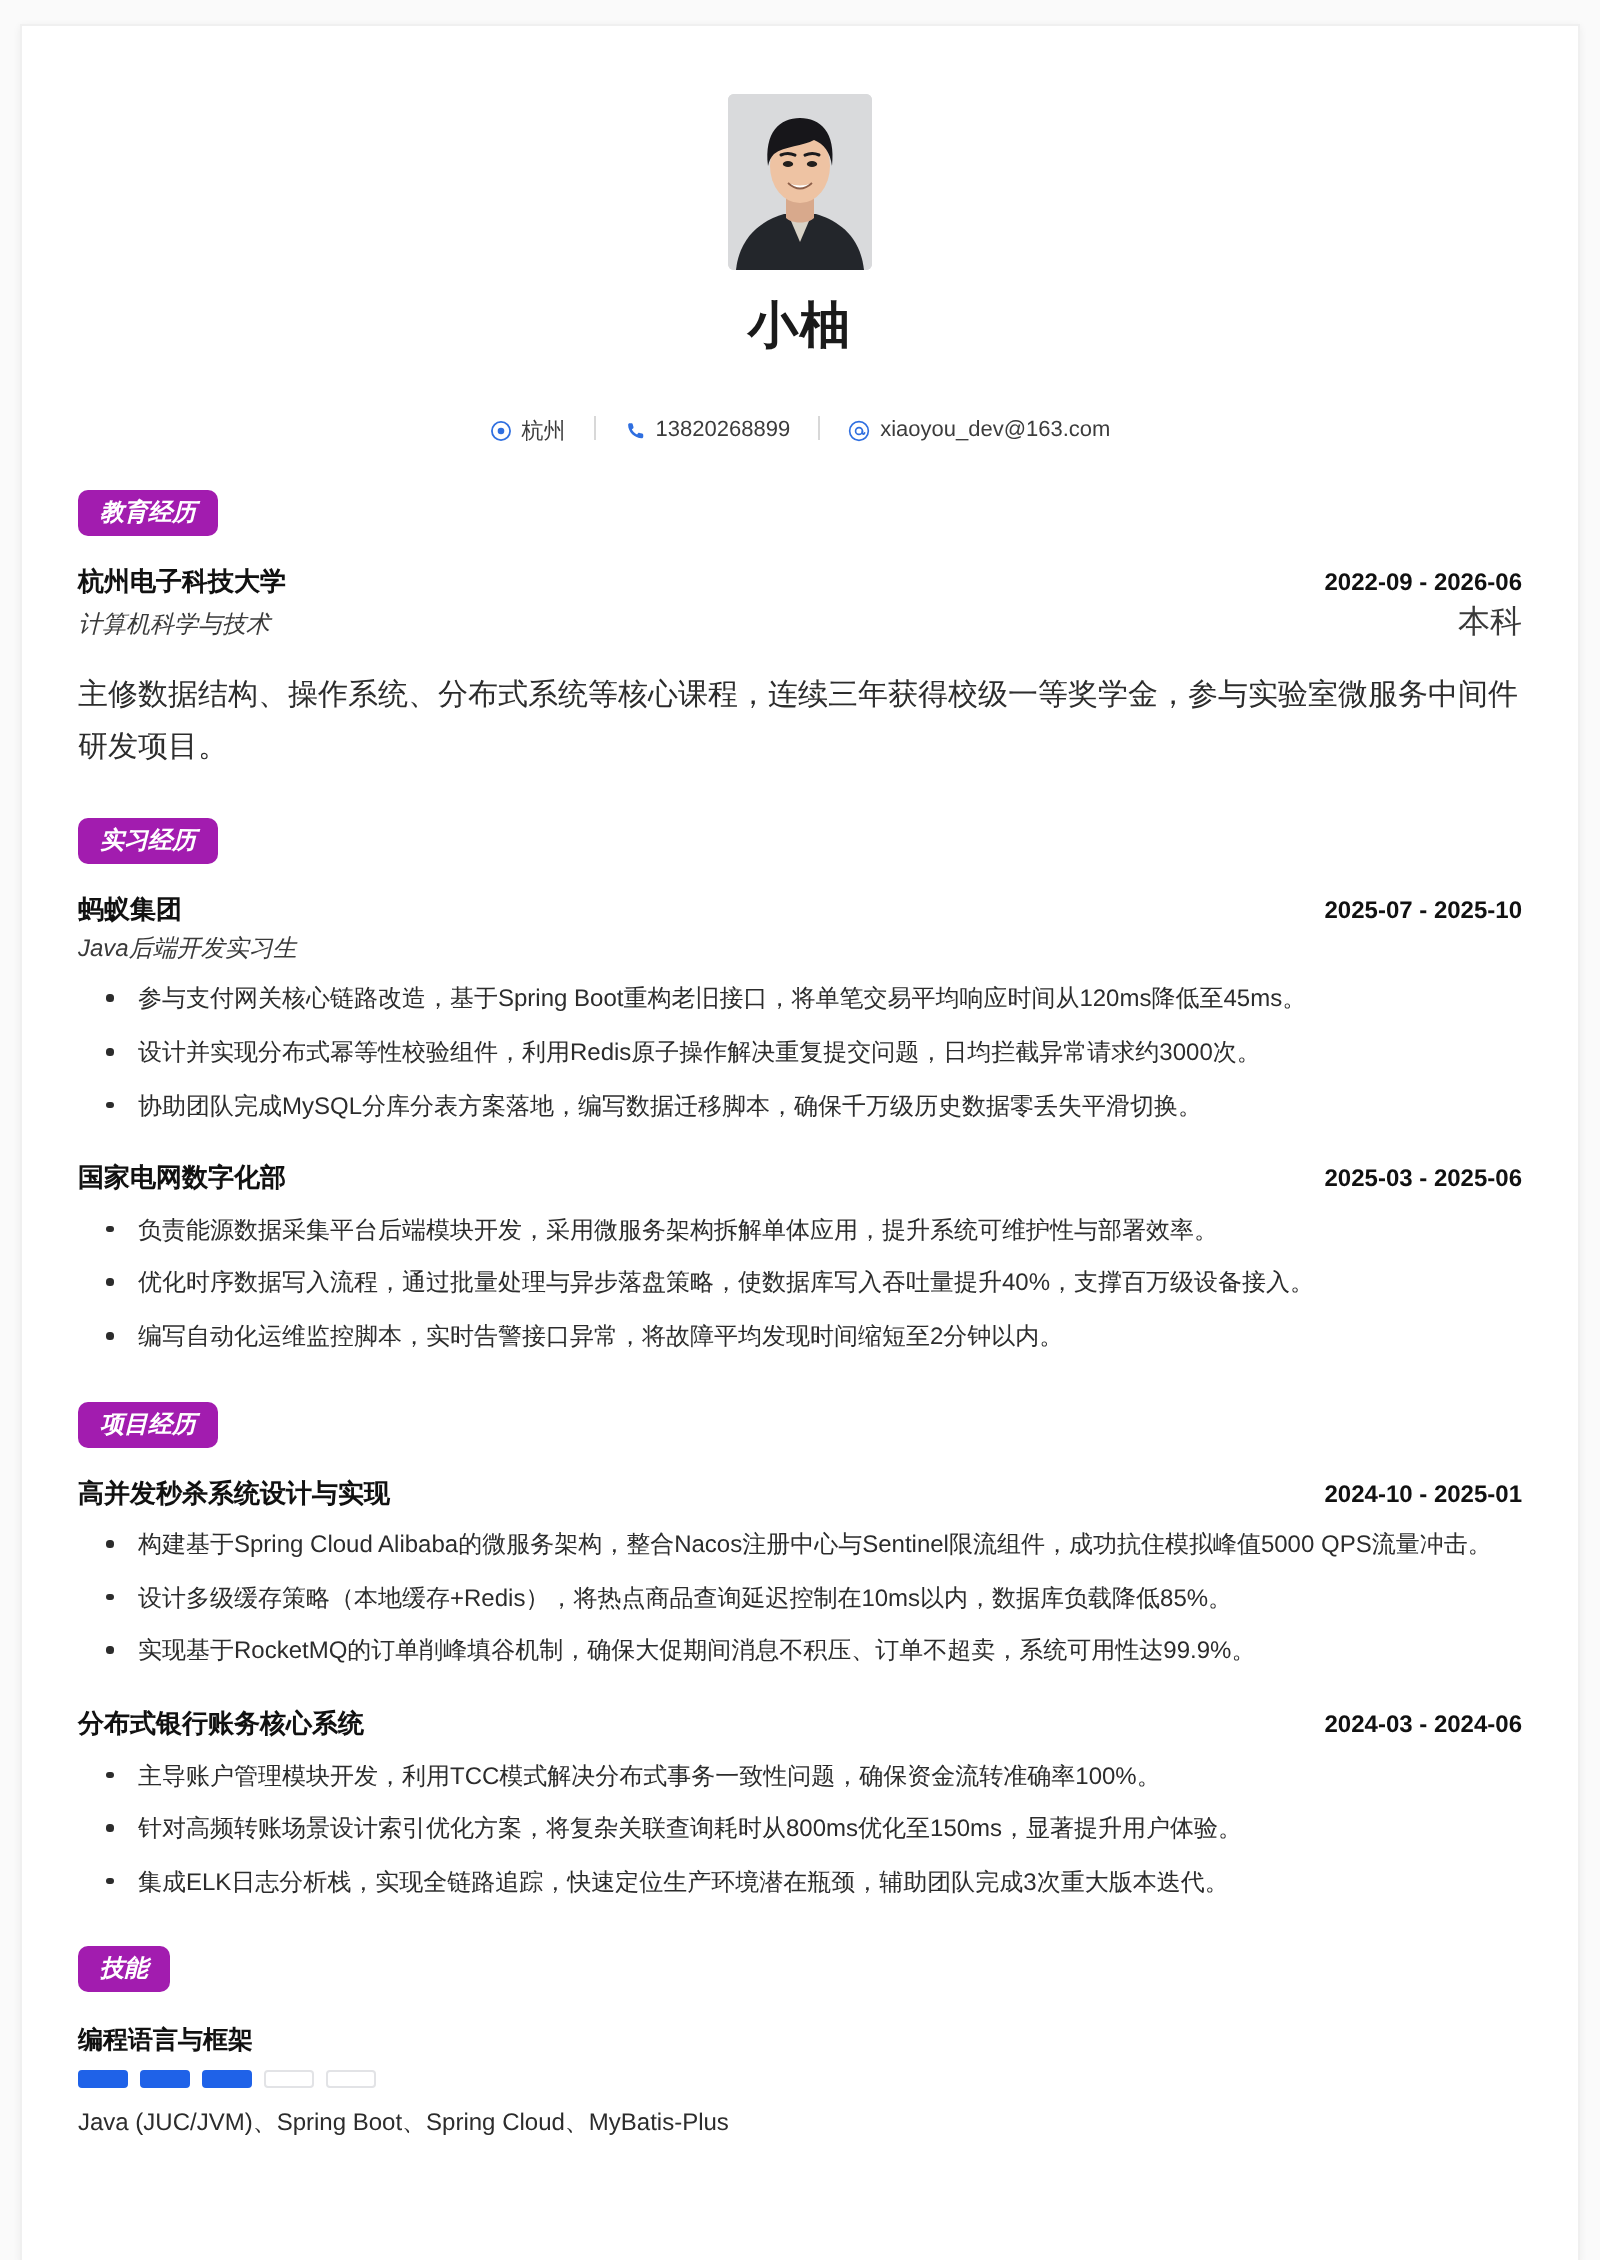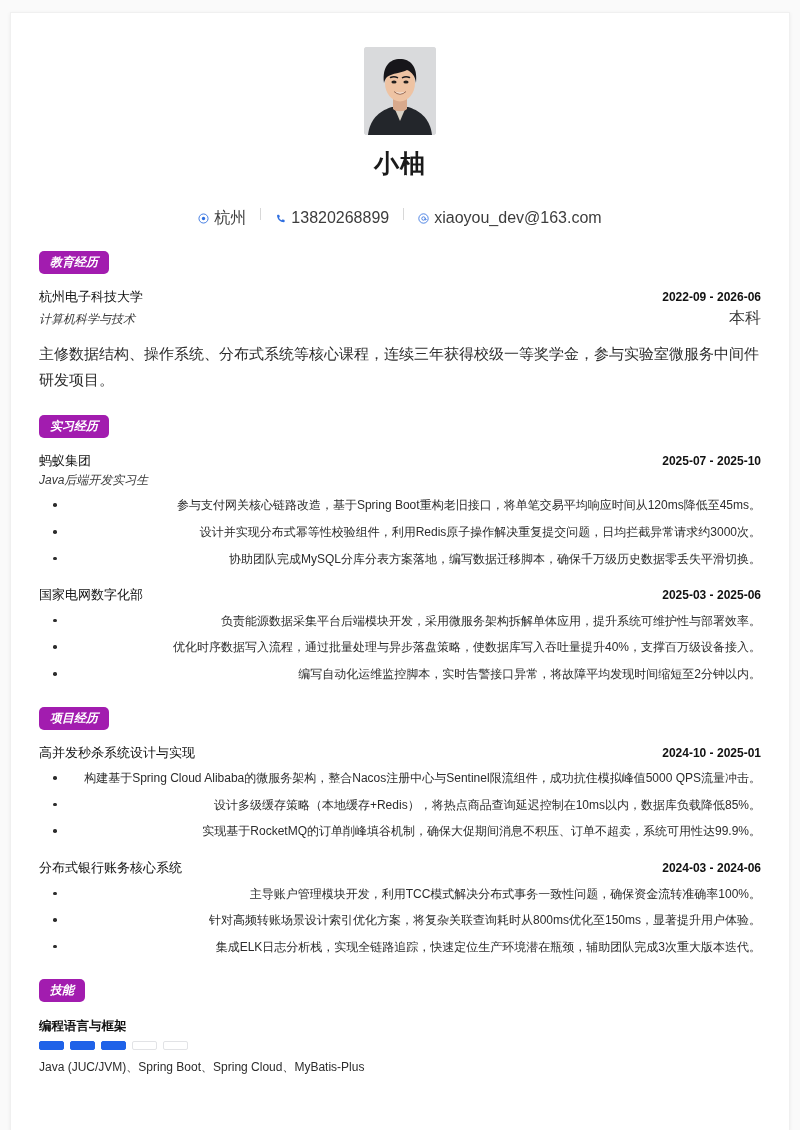--- a/index.html
+++ b/index.html
@@ -44,21 +44,21 @@
     color: #1a1a1a;
     letter-spacing: 1px;
     line-height: 1.3;
     margin-bottom: 8px;
   }
 
   .contacts {
     display: flex;
     justify-content: center;
     gap: 0px;
-    font-size: 16px;
+    font-size: 11px;
     color: #3c3c3c;
     margin-top: 28px;
   }
   .contact-item {
     display: flex;
     align-items: center;
     gap: 5px;
     padding: 0 14px;
   }
   .contact-sep {
@@ -87,21 +87,21 @@
   .entry { margin-top: 13px; }
   .entry + .entry { margin-top: 16px; }
 
   .entry-row {
     display: flex;
     justify-content: space-between;
     align-items: baseline;
   }
   .entry-title {
     font-size: 13px;
-    font-weight: 400;
+    font-weight: 700;
     color: #111111;
     line-height: 1.5;
   }
   .entry-date {
     font-size: 12px;
     font-weight: 700;
     color: #111111;
     white-space: nowrap;
     line-height: 1.5;
   }
@@ -129,21 +129,20 @@
     list-style: none;
     margin-top: 6px;
   }
   ul.bullets li {
     position: relative;
     padding-left: 30px;
     font-size: 12px;
     color: #2c2c2c;
     line-height: 1.72;
     margin-top: 6px;
-    text-align: right;
   }
   ul.bullets li::before {
     content: "";
     position: absolute;
     left: 14px;
     top: 8px;
     width: 3.5px;
     height: 3.5px;
     border-radius: 50%;
     background: #2c2c2c;

